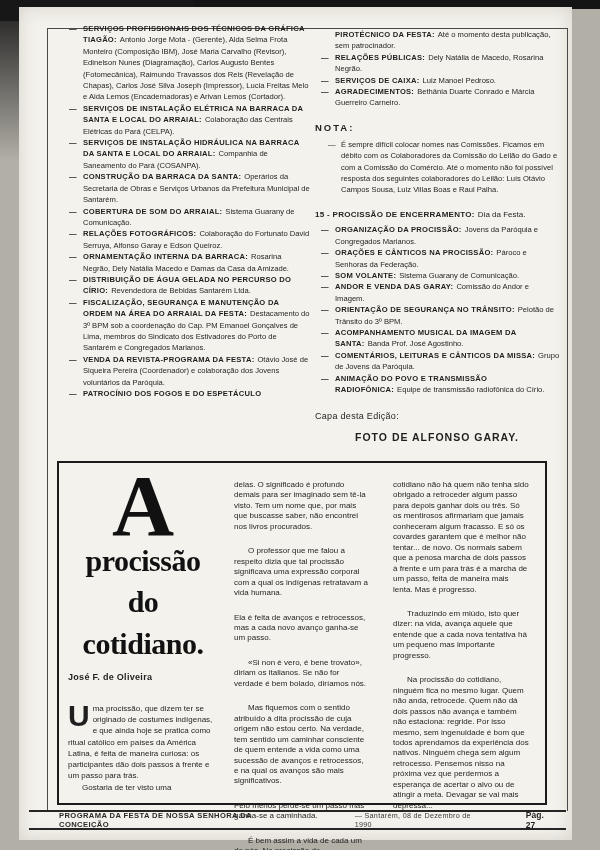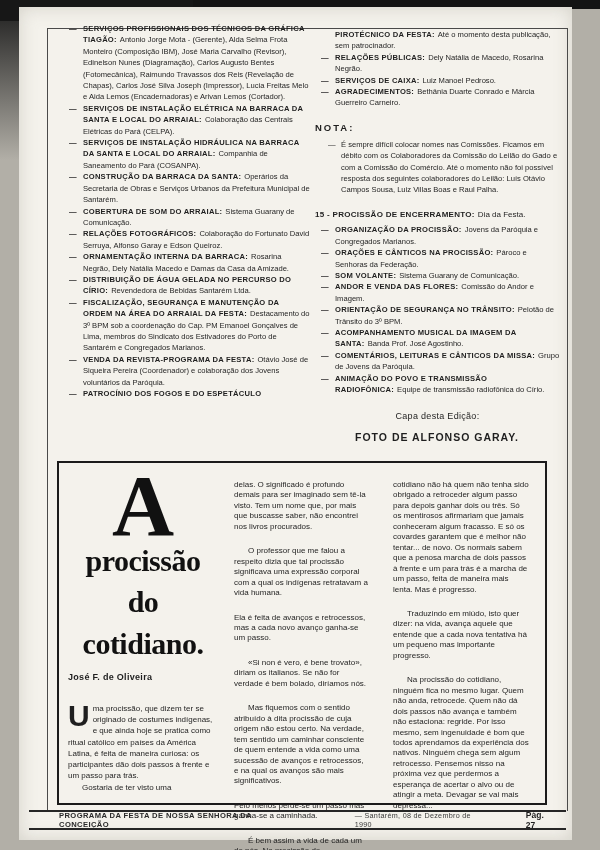--- a/index.html
+++ b/index.html
@@ -33,21 +33,21 @@
   .col-right .svc-list{margin-left:6px;}
 
   .nota-title{font-weight:bold;font-size:9.5px;letter-spacing:2px;margin:13px 0 6px 0;}
   .nota-item{position:relative;padding-left:13px;margin-left:13px;font-size:7.6px;line-height:11.4px;}
   .nota-item::before{content:"\2014";position:absolute;left:0;top:0;}
 
   .sec15-title{font-size:8px;line-height:11.4px;margin:13px 0 4px 0;}
   .sec15-title .h{letter-spacing:.3px;}
 
   .capa{margin-top:16px;font-size:9px;}
-  .capa-label{letter-spacing:.3px;text-align:center;}
+  .capa-label{letter-spacing:.3px;}
   .capa-value{font-weight:bold;font-size:10.5px;letter-spacing:1px;margin:10px 0 0 40px;}
 
   
   .article{
     position:absolute;left:38px;top:454px;width:490px;height:344px;
     border:2px solid #1b1b1b;background:#f4f2ec;
     display:flex;gap:9px;padding:10px 9px;box-sizing:border-box;
   }
   .acol{width:151px;display:flex;flex-direction:column;}
   .atext{font-size:8px;line-height:10.45px;}
@@ -111,21 +111,21 @@
     <div class="nota-title">NOTA:</div>
     <div class="nota-item">É sempre difícil colocar nomes nas Comissões. Ficamos em débito com os Colaboradores da Comissão do Leilão do Gado e com a Comissão do Comércio. Até o momento não foi possível resposta dos seguintes colaboradores do Leilão: Luís Otávio Campos Sousa, Luiz Villas Boas e Raul Palha.</div>
 
     <div class="sec15-title">
       <span class="h">15 - PROCISSÃO DE ENCERRAMENTO:</span><span>Dia da Festa.</span>
     </div>
     <ul class="svc-list">
       <li class="svc"><span class="h">ORGANIZAÇÃO DA PROCISSÃO:</span><span>Jovens da Paróquia e Congregados Marianos.</span></li>
       <li class="svc"><span class="h">ORAÇÕES E CÂNTICOS NA PROCISSÃO:</span><span>Pároco e Senhoras da Federação.</span></li>
       <li class="svc"><span class="h">SOM VOLANTE:</span><span>Sistema Guarany de Comunicação.</span></li>
-      <li class="svc"><span class="h">ANDOR E VENDA DAS FLORES:</span><span>Comissão do Andor e Imagem.</span></li>
+      <li class="svc"><span class="h">ANDOR E VENDA DAS GARAY:</span><span>Comissão do Andor e Imagem.</span></li>
       <li class="svc"><span class="h">ORIENTAÇÃO DE SEGURANÇA NO TRÂNSITO:</span><span>Pelotão de Trânsito do 3º BPM.</span></li>
       <li class="svc"><span class="h">ACOMPANHAMENTO MUSICAL DA IMAGEM DA SANTA:</span><span>Banda Prof. José Agostinho.</span></li>
       <li class="svc"><span class="h">COMENTÁRIOS, LEITURAS E CÂNTICOS DA MISSA:</span><span>Grupo de Jovens da Paróquia.</span></li>
       <li class="svc"><span class="h">ANIMAÇÃO DO POVO E TRANSMISSÃO RADIOFÔNICA:</span><span>Equipe de transmissão radiofônica do Círio.</span></li>
     </ul>
 
     <div class="capa">
       <div class="capa-label">Capa desta Edição:</div>
       <div class="capa-value">FOTO DE ALFONSO GARAY.</div>
     </div>

